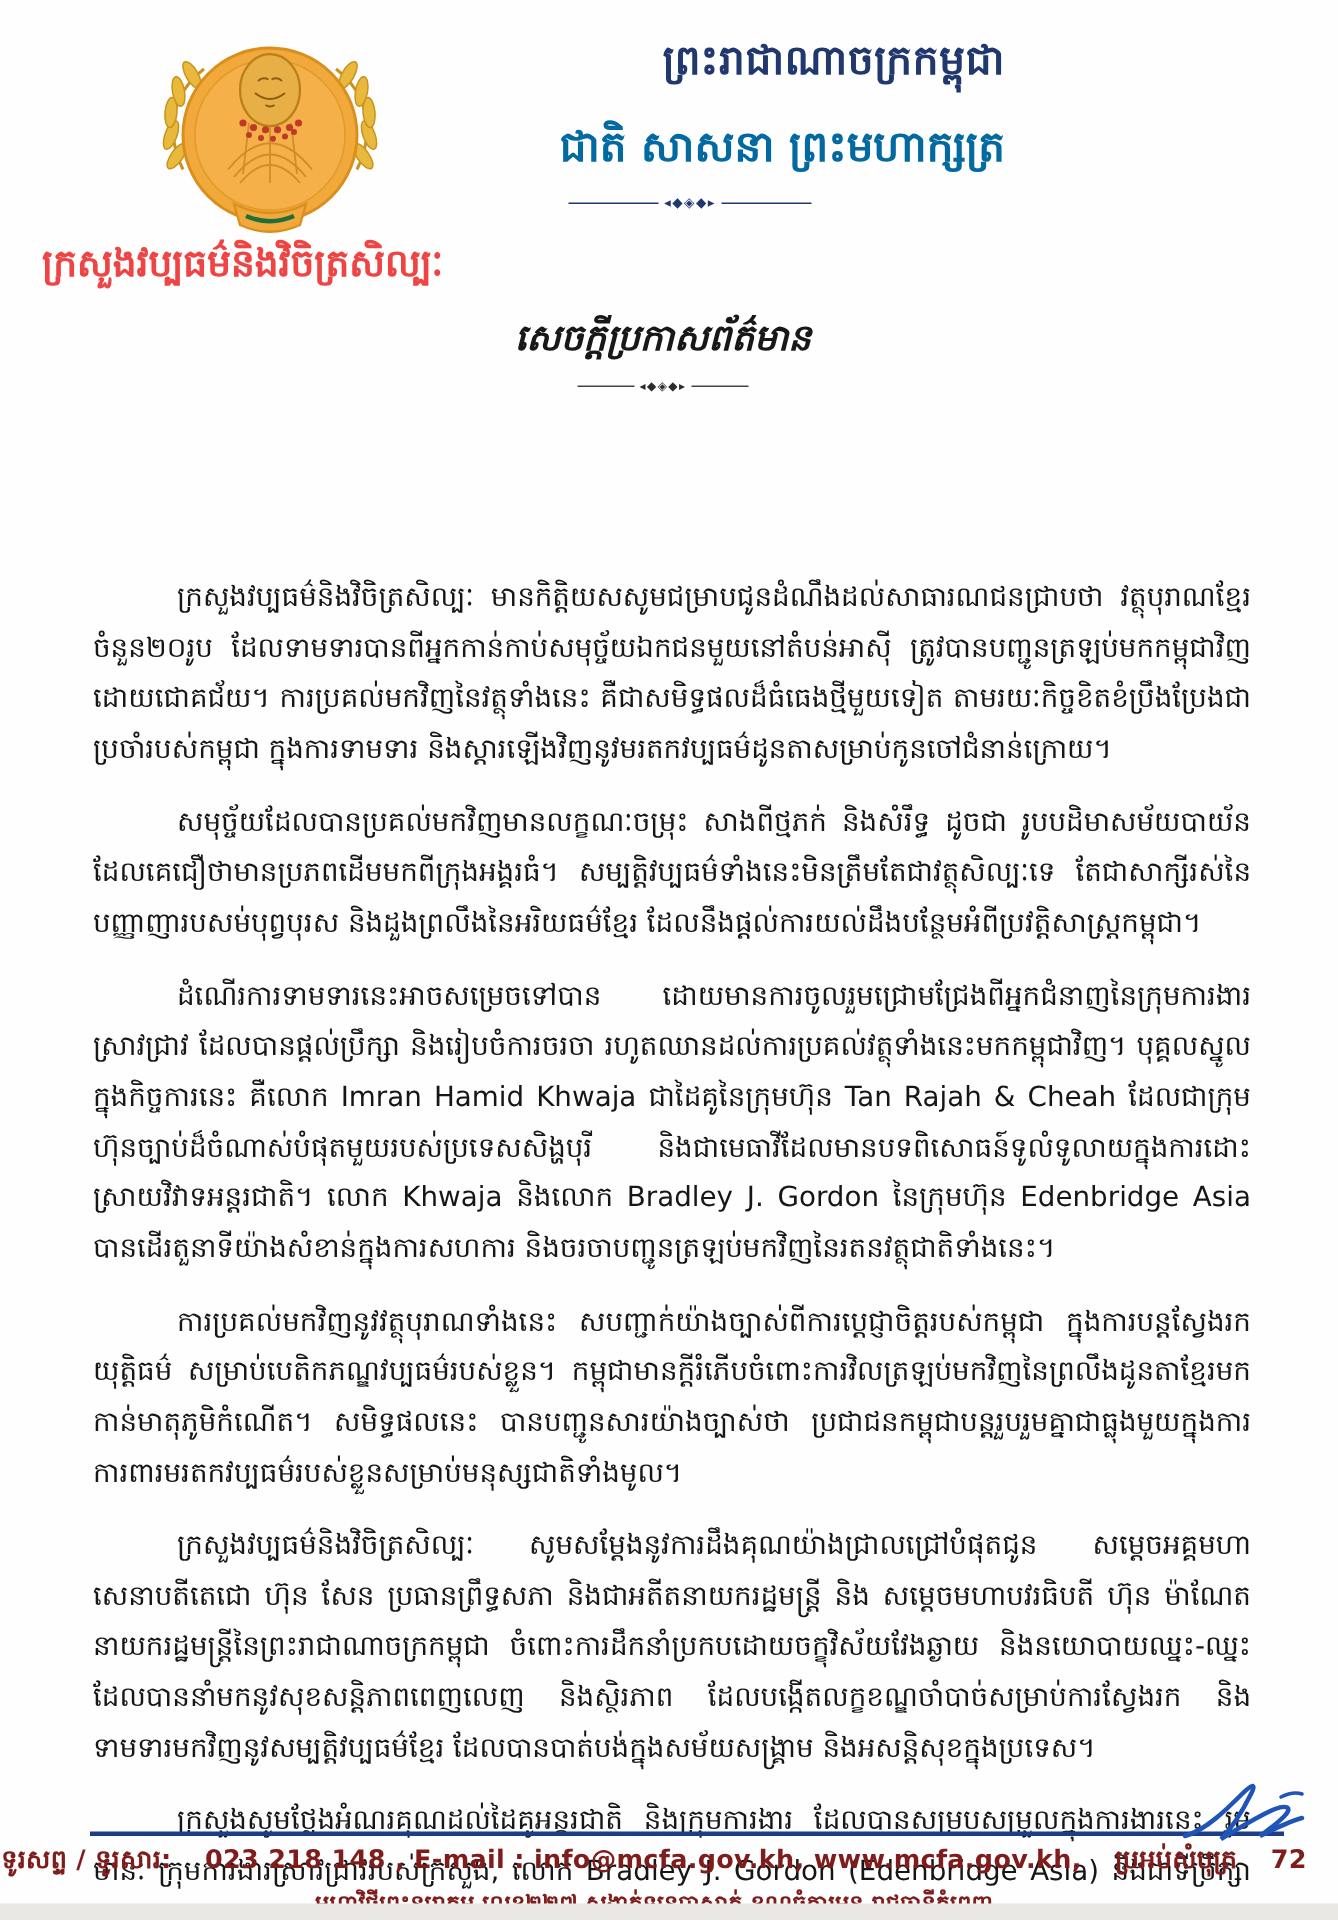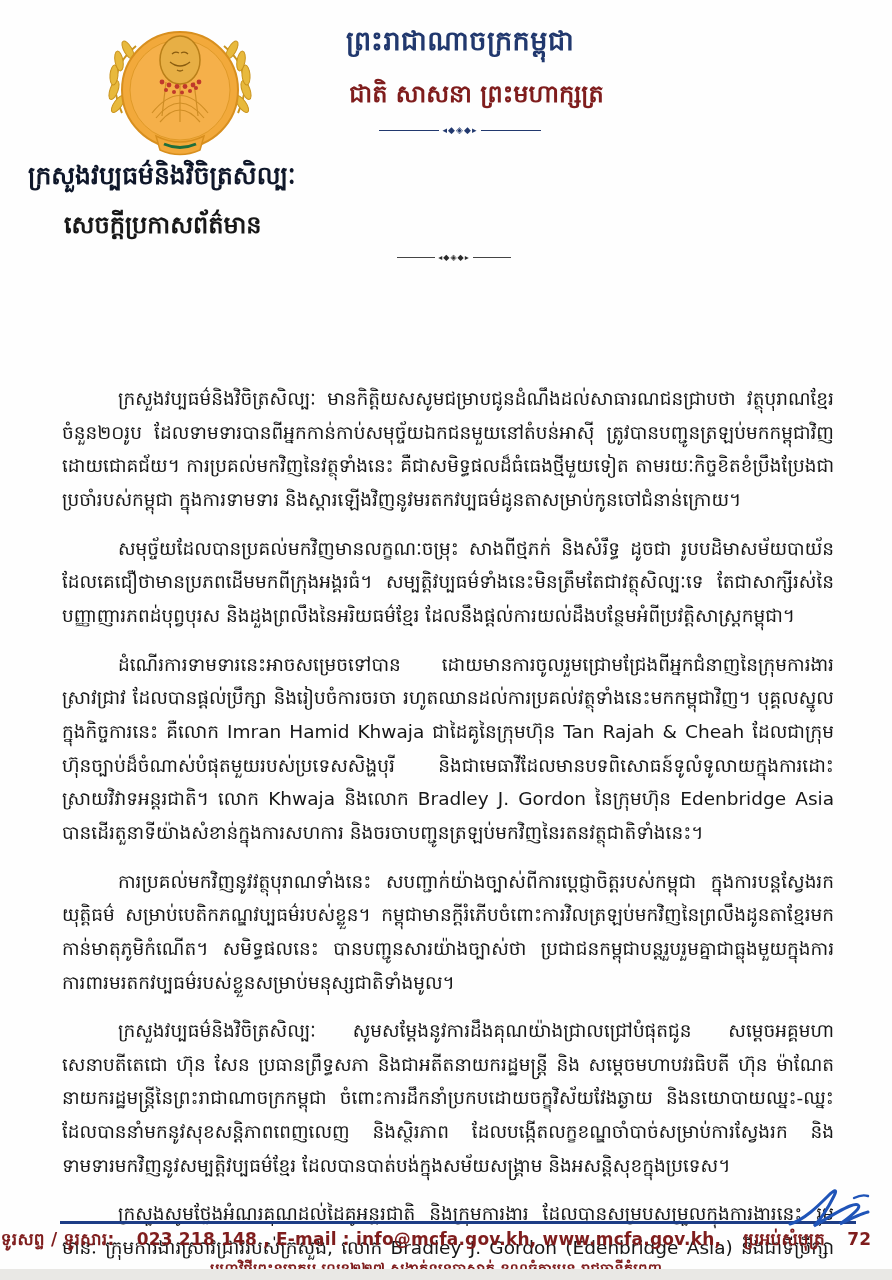--- a/index.html
+++ b/index.html
@@ -3,29 +3,29 @@
 <meta charset="utf-8">
 <style>
   html,body{margin:0;padding:0;}
   body{
     width:892px;height:1280px;position:relative;background:#fdfdfc;
     font-family:"DejaVu Sans",sans-serif;color:#1b1b1b;overflow:hidden;
   }
   .page{position:absolute;inset:0;background:#fefefe;}
   
   .logo-wrap{position:absolute;left:92px;top:18px;width:176px;height:146px;}
-  .hdr-center{position:absolute;left:250px;top:22px;width:420px;text-align:center;}
+  .hdr-center{position:absolute;left:250px;top:22px;width:420px;text-align:right;}
   .kingdom{font-size:27px;font-weight:bold;color:#21386e;letter-spacing:.5px;line-height:1.4;}
-  .motto{font-size:24px;font-weight:bold;color:#7f1d1d;margin-top:18px;line-height:1.4;margin-left:33px;}
+  .motto{font-size:28px;font-weight:bold;color:#0369a1;margin-top:18px;line-height:1.4;margin-left:33px;}
   .orn{display:flex;align-items:center;justify-content:center;margin-top:14px;color:#21386e;}
   .orn .bar{height:1px;background:#21386e;width:60px;}
   .orn .mid{font-size:9px;letter-spacing:1px;padding:0 4px;}
-  .ministry{position:absolute;left:28px;top:160px;font-size:25px;font-weight:bold;color:#0f172a;}
+  .ministry{position:absolute;left:28px;top:160px;font-size:25px;font-weight:bold;color:#ef4444;}
   
-  .title-block{position:absolute;left:64px;top:208px;width:780px;text-align:left;color:#181818;}
+  .title-block{position:absolute;left:52px;top:208px;width:780px;text-align:center;color:#181818;font-style:italic;}
   .t1{font-size:24px;font-weight:bold;line-height:1.45;}
   .t2{font-size:24px;font-weight:bold;line-height:1.45;}
   .t3,.t4{font-size:23px;font-weight:bold;line-height:1.5;}
   .title-orn{display:flex;align-items:center;justify-content:center;margin-top:10px;color:#2b2b2b;}
   .title-orn .bar{height:1px;background:#444;width:38px;}
   .title-orn .mid{font-size:8px;letter-spacing:1px;padding:0 3px;}
   
   .body-text{position:absolute;left:62px;top:382px;width:772px;}
   .body-text p{
     margin:0 0 15px 0;font-size:18.5px;line-height:1.82;text-align:justify;
@@ -116,21 +116,21 @@
     <div class="t1">សេចក្ដីប្រកាសព័ត៌មាន</div>
     <div class="title-orn">
       <span class="bar"></span>
         <span class="mid">◂◆◈◆▸</span>
         <span class="bar"></span>
     </div>
   </div>
 
   <div class="body-text">
     <p>ក្រសួងវប្បធម៌និងវិចិត្រសិល្បៈ មានកិត្តិយសសូមជម្រាបជូនដំណឹងដល់សាធារណជនជ្រាបថា វត្ថុបុរាណខ្មែរចំនួន២០រូប ដែលទាមទារបានពីអ្នកកាន់កាប់សមុច្ច័យឯកជនមួយនៅតំបន់អាស៊ី ត្រូវបានបញ្ជូនត្រឡប់មកកម្ពុជាវិញដោយជោគជ័យ។ ការប្រគល់មកវិញនៃវត្ថុទាំងនេះ គឺជាសមិទ្ធផលដ៏ធំធេងថ្មីមួយទៀត តាមរយៈកិច្ចខិតខំប្រឹងប្រែងជាប្រចាំរបស់កម្ពុជា ក្នុងការទាមទារ និងស្ដារឡើងវិញនូវមរតកវប្បធម៌ដូនតាសម្រាប់កូនចៅជំនាន់ក្រោយ។</p>
-    <p>សមុច្ច័យដែលបានប្រគល់មកវិញមានលក្ខណៈចម្រុះ សាងពីថ្មភក់ និងសំរឹទ្ធ ដូចជា រូបបដិមាសម័យបាយ័ន ដែលគេជឿថាមានប្រភពដើមមកពីក្រុងអង្គរធំ។ សម្បត្តិវប្បធម៌ទាំងនេះមិនត្រឹមតែជាវត្ថុសិល្បៈទេ តែជាសាក្សីរស់នៃបញ្ញាញារភពដ់បុព្វបុរស និងដួងព្រលឹងនៃអរិយធម៌ខ្មែរ ដែលនឹងផ្ដល់ការយល់ដឹងបន្ថែមអំពីប្រវត្តិសាស្ត្រកម្ពុជា។</p>
+    <p>សមុច្ច័យដែលបានប្រគល់មកវិញមានលក្ខណៈចម្រុះ សាងពីថ្មភក់ និងសំរឹទ្ធ ដូចជា រូបបដិមាសម័យបាយ័ន ដែលគេជឿថាមានប្រភពដើមមកពីក្រុងអង្គរធំ។ សម្បត្តិវប្បធម៌ទាំងនេះមិនត្រឹមតែជាវត្ថុសិល្បៈទេ តែជាសាក្សីរស់នៃបញ្ញាញារបសម់បុព្វបុរស និងដួងព្រលឹងនៃអរិយធម៌ខ្មែរ ដែលនឹងផ្ដល់ការយល់ដឹងបន្ថែមអំពីប្រវត្តិសាស្ត្រកម្ពុជា។</p>
     <p>ដំណើរការទាមទារនេះអាចសម្រេចទៅបាន ដោយមានការចូលរួមជ្រោមជ្រែងពីអ្នកជំនាញនៃក្រុមការងារស្រាវជ្រាវ ដែលបានផ្ដល់ប្រឹក្សា និងរៀបចំការចរចា រហូតឈានដល់ការប្រគល់វត្ថុទាំងនេះមកកម្ពុជាវិញ។ បុគ្គលស្នូលក្នុងកិច្ចការនេះ គឺលោក Imran Hamid Khwaja ជាដៃគូនៃក្រុមហ៊ុន Tan Rajah &amp; Cheah ដែលជាក្រុមហ៊ុនច្បាប់ដ៏ចំណាស់បំផុតមួយរបស់ប្រទេសសិង្ហបុរី និងជាមេធាវីដែលមានបទពិសោធន៍ទូលំទូលាយក្នុងការដោះស្រាយវិវាទអន្តរជាតិ។ លោក Khwaja និងលោក Bradley J. Gordon នៃក្រុមហ៊ុន Edenbridge Asia បានដើរតួនាទីយ៉ាងសំខាន់ក្នុងការសហការ និងចរចាបញ្ជូនត្រឡប់មកវិញនៃរតនវត្ថុជាតិទាំងនេះ។</p>
     <p>ការប្រគល់មកវិញនូវវត្ថុបុរាណទាំងនេះ សបញ្ជាក់យ៉ាងច្បាស់ពីការប្ដេជ្ញាចិត្តរបស់កម្ពុជា ក្នុងការបន្តស្វែងរកយុត្តិធម៌ សម្រាប់បេតិកភណ្ឌវប្បធម៌របស់ខ្លួន។ កម្ពុជាមានក្ដីរំភើបចំពោះការវិលត្រឡប់មកវិញនៃព្រលឹងដូនតាខ្មែរមកកាន់មាតុភូមិកំណើត។ សមិទ្ធផលនេះ បានបញ្ជូនសារយ៉ាងច្បាស់ថា ប្រជាជនកម្ពុជាបន្តរួបរួមគ្នាជាធ្លុងមួយក្នុងការការពារមរតកវប្បធម៌របស់ខ្លួនសម្រាប់មនុស្សជាតិទាំងមូល។</p>
     <p>ក្រសួងវប្បធម៌និងវិចិត្រសិល្បៈ សូមសម្ដែងនូវការដឹងគុណយ៉ាងជ្រាលជ្រៅបំផុតជូន សម្ដេចអគ្គមហាសេនាបតីតេជោ ហ៊ុន សែន ប្រធានព្រឹទ្ធសភា និងជាអតីតនាយករដ្ឋមន្ត្រី និង សម្ដេចមហាបវរធិបតី ហ៊ុន ម៉ាណែត នាយករដ្ឋមន្ត្រីនៃព្រះរាជាណាចក្រកម្ពុជា ចំពោះការដឹកនាំប្រកបដោយចក្ខុវិស័យវែងឆ្ងាយ និងនយោបាយឈ្នះ-ឈ្នះ ដែលបាននាំមកនូវសុខសន្តិភាពពេញលេញ និងស្ថិរភាព ដែលបង្កើតលក្ខខណ្ឌចាំបាច់សម្រាប់ការស្វែងរក និងទាមទារមកវិញនូវសម្បត្តិវប្បធម៌ខ្មែរ ដែលបានបាត់បង់ក្នុងសម័យសង្គ្រាម និងអសន្តិសុខក្នុងប្រទេស។</p>
     <p>ក្រសួងសូមថ្លែងអំណរគុណដល់ដៃគូអន្តរជាតិ និងក្រុមការងារ ដែលបានសម្របសម្រួលក្នុងការងារនេះ រួមមានៈ ក្រុមការងារស្រាវជ្រាវរបស់ក្រសួង, លោក Bradley J. Gordon (Edenbridge Asia) និងជាទីប្រឹក្សាផ្នែកច្បាប់</p>
   </div>
 
   <div class="rule"></div>
   <div class="signature">
     <svg width="96" height="52" viewBox="0 0 96 52">
       <path d="M6 44 C20 40 34 26 44 16 C50 10 54 8 50 16 C44 28 36 40 30 46 C40 40 56 30 66 26 C74 23 78 25 72 31 C66 37 60 41 56 44 C64 40 76 34 84 32" fill="none" stroke="#1f54b8" stroke-width="3" stroke-linecap="round"></path>

